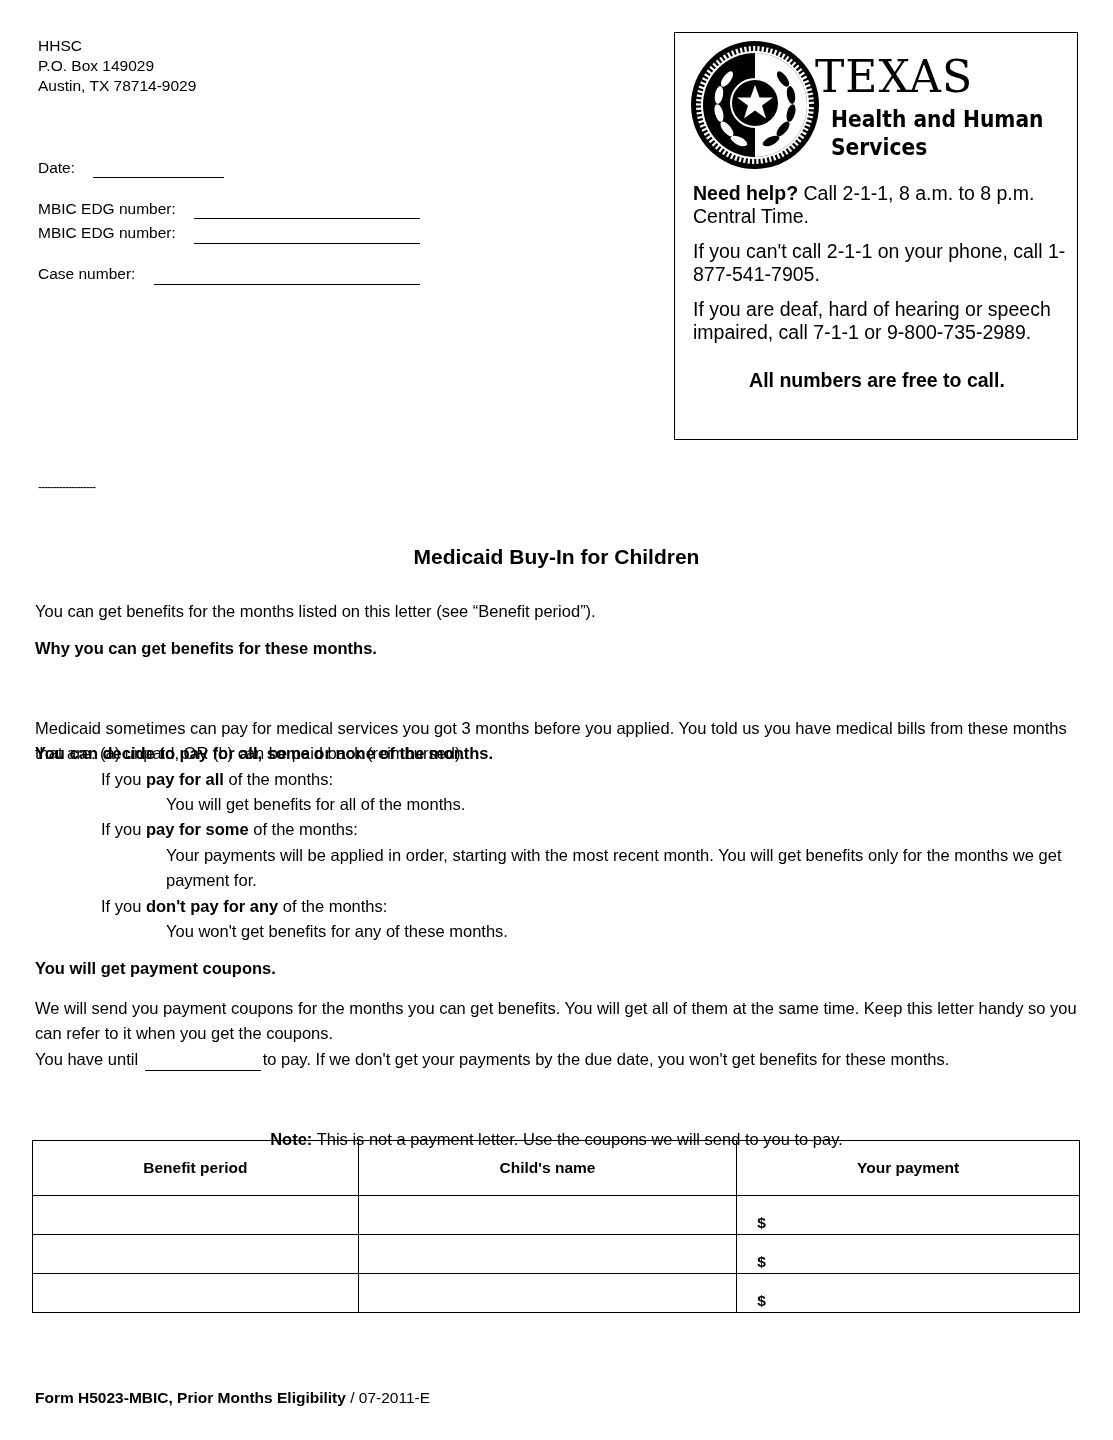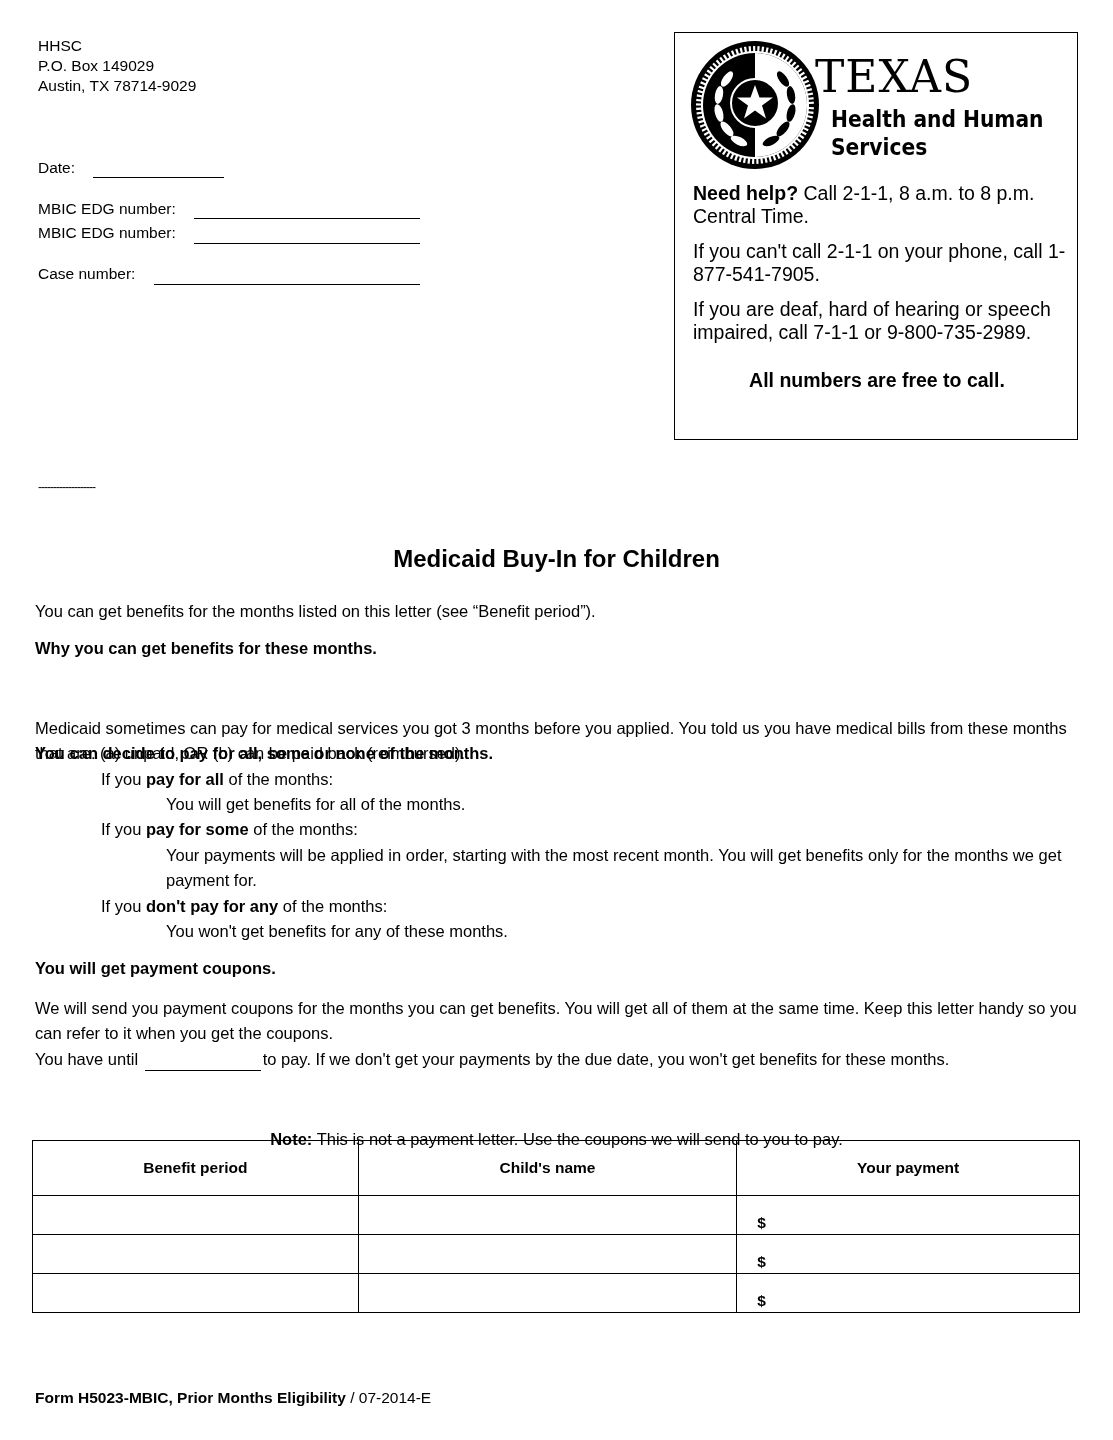--- a/index.html
+++ b/index.html
@@ -7,21 +7,21 @@
   .abs { position:absolute; }
   .addr { left:38px; top:36px; font-size:15.5px; line-height:20px; }
   .field-label { font-size:15.5px; }
   .uline { position:absolute; border-bottom:1px solid #000; height:0; }
   .help-box { left:674px; top:32px; width:404px; height:408px; border:1px solid #000; box-sizing:border-box; }
   .seal { position:absolute; left:14px; top:6px; width:132px; height:132px; }
   .texas { position:absolute; left:140px; top:20px; font-family:"DejaVu Serif", serif; font-size:44px; line-height:48px; letter-spacing:1px; }
   .hhs { position:absolute; left:156px; top:72px; font-family:"DejaVu Sans", sans-serif; font-weight:bold; font-size:23px; line-height:28px; transform:scaleX(0.88); transform-origin:left top; }
   .help-text { position:absolute; left:18px; width:380px; font-size:19.5px; line-height:23px; }
   .dash { left:38px; top:480px; font-size:12px; letter-spacing:-1px; }
-  .title { left:0; width:1113px; top:545px; text-align:center; font-weight:bold; font-size:24px; }
+  .title { left:0; width:1113px; top:545px; text-align:center; font-weight:bold; font-size:21px; }
   .para { left:35px; width:1060px; font-size:16.5px; line-height:25px; }
   .b { font-weight:bold; }
   .ind1 { left:101px; }
   .ind2 { left:166px; width:900px; }
   table.bt { position:absolute; left:32px; top:1140px; width:1048px; border-collapse:collapse; font-size:15.5px; }
   table.bt th { font-weight:bold; height:24px; border:1px solid #000; border-top:1px solid #000; padding:15px; text-align:center; }
   table.bt td { height:36px; border:1px solid #000; padding:0; vertical-align:bottom; }
   table.bt td.pay { padding-left:20px; padding-bottom:2px; font-weight:bold; }
   .footer { left:35px; top:1389px; font-size:15.5px; }
 </style>
@@ -132,13 +132,13 @@
       <td class="pay">$</td>
     </tr>
     <tr>
       <td></td>
       <td></td>
       <td class="pay">$</td>
     </tr>
   </tbody>
 </table>
 
-<div class="abs footer"><span class="b">Form H5023-MBIC, Prior Months Eligibility</span><span> / 07-2014-E</span></div>
+<div class="abs footer"><span class="b">Form H5023-MBIC, Prior Months Eligibility</span><span> / 07-2011-E</span></div>
 
 </body></html>

